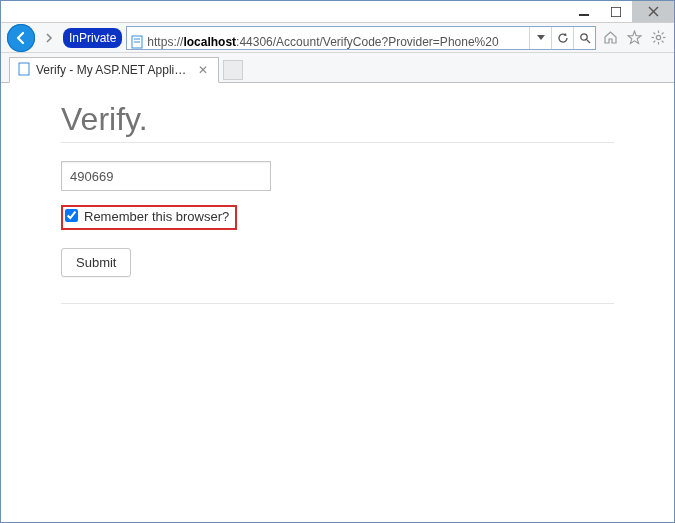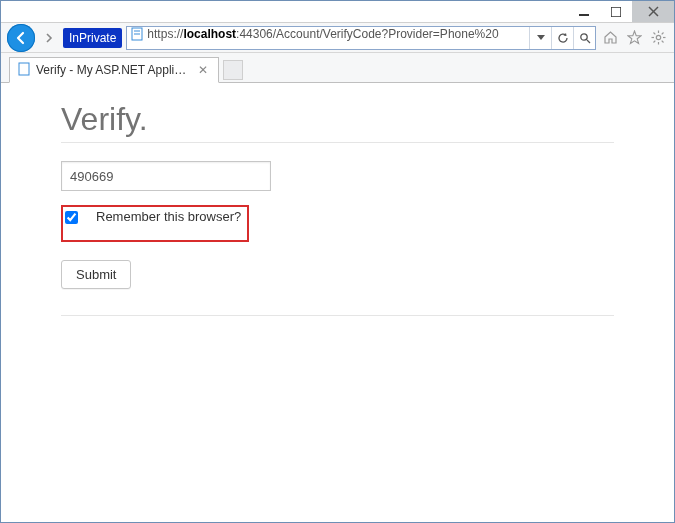--- a/index.html
+++ b/index.html
@@ -53,27 +53,27 @@
   .nav-fwd {
     width: 20px; height:20px;
     display:flex;align-items:center;justify-content:center;
     color:#666;
   }
   .inprivate {
     background:#0b34c4;
     color:#fff;
     font-size:12px;
     padding:3px 6px;
-    border-radius:2px;
+    border-radius:8px;
     font-weight:500;
   }
   .url-wrap {
     flex:1;
     display:flex;
-    align-items:flex-start;
+    align-items:flex-end;
     height:24px;
     border:1px solid #8ca7cc;
     background:#fff;
     font-size:12px;
     overflow:hidden;
   }
   .url-wrap .page-icon {
     width:20px;display:flex;align-items:center;justify-content:center;color:#3b8dd9;
   }
   .url-wrap .url-text {
@@ -153,24 +153,24 @@
   .form-group { margin-bottom:14px; }
   label.field-label { font-size:13px; font-weight:700; color:#222; display:block; margin-bottom:4px;}
   input.text-input {
     width:210px; height:30px; border:1px solid #c7c7c7; padding:4px 8px;
     font-size:13px; color:#555;
     box-shadow: inset 0 1px 2px rgba(0,0,0,0.07);
   }
 
   .remember-row {
     border:2px solid #d82c2c;
-    padding:2px 6px 16px 2px;
+    padding:2px 6px 4px 2px;
     display:inline-flex;
-    align-items:flex-end;
-    gap:18px;
+    align-items:flex-start;
+    gap:6px;
     font-size:13px;
     color:#333;
     margin-bottom:18px;
   }
   .remember-row input[type="checkbox"]{ width:13px;height:13px; }
 
   button.submit {
     background:#fff; border:1px solid #c7c7c7; border-radius:3px;
     padding:6px 14px; font-size:13px; color:#333;
     box-shadow: 0 1px 0 rgba(0,0,0,0.04);

